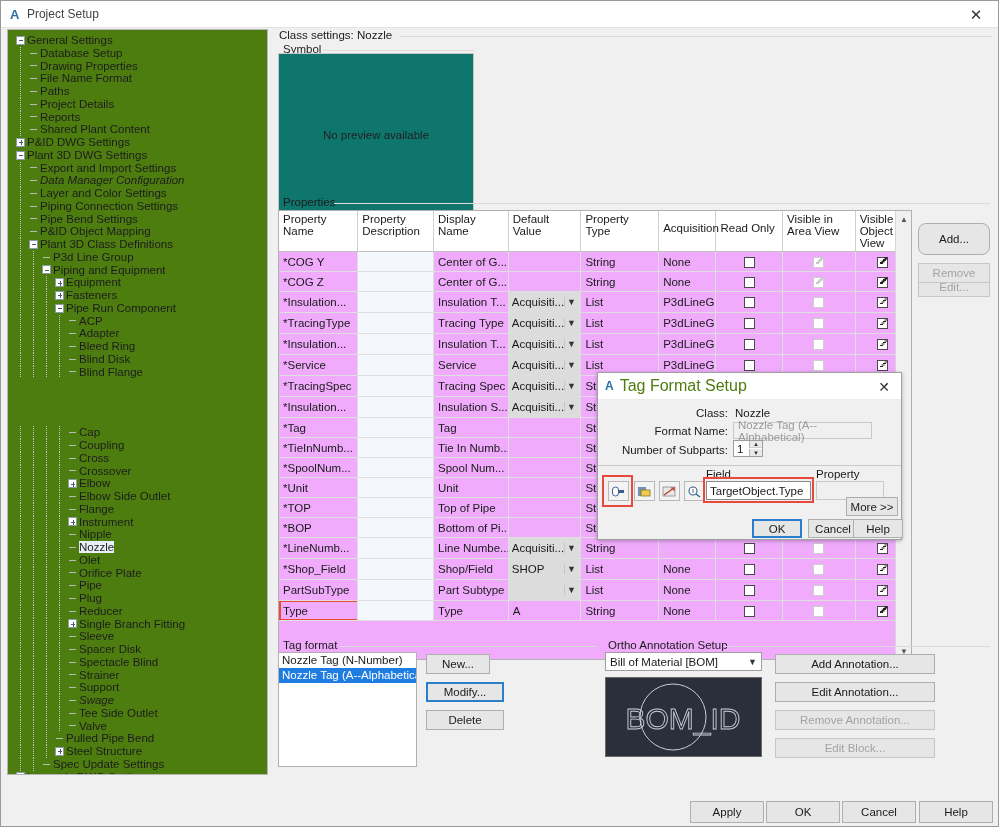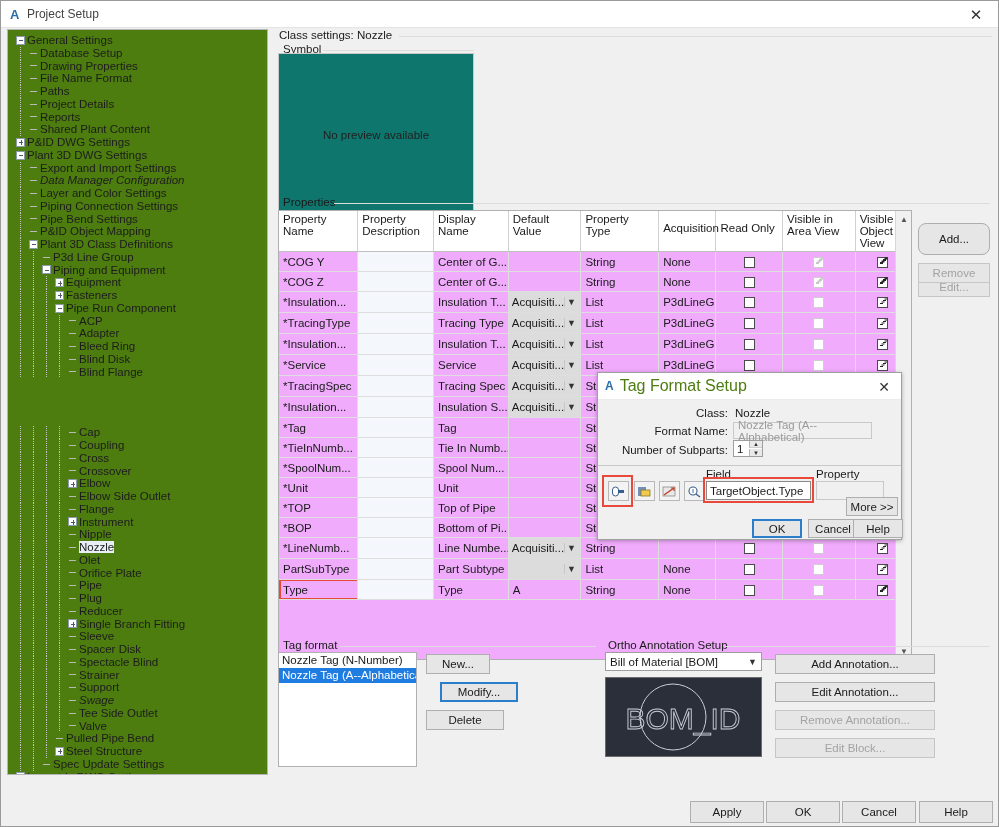--- a/index.html
+++ b/index.html
@@ -591,20 +591,36 @@
                   <span class="arw">▼</span>
                 </div>
               </td>
               <td>String</td>
               <td></td>
               <td class="ctr"><span class="cb"></span></td>
               <td class="ctr"><span class="cb dim"></span></td>
               <td class="ctr"><span class="cb on"></span></td>
             </tr>
             <tr>
+              <td>*Shop_Field</td>
+              <td class="desc-cell"></td>
+              <td>Shop/Field</td>
+              <td>
+                <div class="ddcell">
+                  <span class="txt">SHOP</span>
+                  <span class="arw">▼</span>
+                </div>
+              </td>
+              <td>List</td>
+              <td>None</td>
+              <td class="ctr"><span class="cb"></span></td>
+              <td class="ctr"><span class="cb dim"></span></td>
+              <td class="ctr"><span class="cb on"></span></td>
+            </tr>
+            <tr>
               <td>PartSubType</td>
               <td class="desc-cell"></td>
               <td>Part Subtype</td>
               <td>
                 <div class="ddcell empty">
                   <span class="txt"></span>
                   <span class="arw">▼</span>
                 </div>
               </td>
               <td>List</td>
@@ -641,21 +657,21 @@
     <div style="position:absolute;left:10px;top:610px;font-size:11.5px;">Tag format</div>
     <div class="groupline" style="left:67px;top:617px;width:256px;"></div>
     <div class="listbox" style="left:5px;top:623px;width:139px;height:115px;">
       <div id="tag-list">
           <div class="lb-item">Nozzle Tag (N-Number)</div>
           <div class="lb-item sel">Nozzle Tag (A--Alphabetical)</div>
         </div>
     </div>
     <div id="tag-buttons">
         <div class="btn" style="position: absolute; left: 153px; top: 625px; width: 64px; height: 20px;">New...</div>
-        <div class="btn focus" style="position: absolute; left: 153px; top: 653px; width: 78px; height: 20px; margin-left: 14px;">Modify...</div>
+        <div class="btn focus" style="position: absolute; left: 153px; top: 653px; width: 78px; height: 20px;">Modify...</div>
         <div class="btn" style="position: absolute; left: 153px; top: 681px; width: 78px; height: 20px;">Delete</div>
       </div>
 
     <div style="position:absolute;left:335px;top:610px;font-size:11.5px;">Ortho Annotation Setup</div>
     <div class="groupline" style="left:452px;top:617px;width:265px;"></div>
     <div class="combo" style="left:332px;top:623px;width:157px;height:19px;">
       <span>Bill of Material [BOM]</span>
       <span class="carw">▼</span>
     </div>
     <div class="preview" style="left:332px;top:648px;width:157px;height:80px;">

